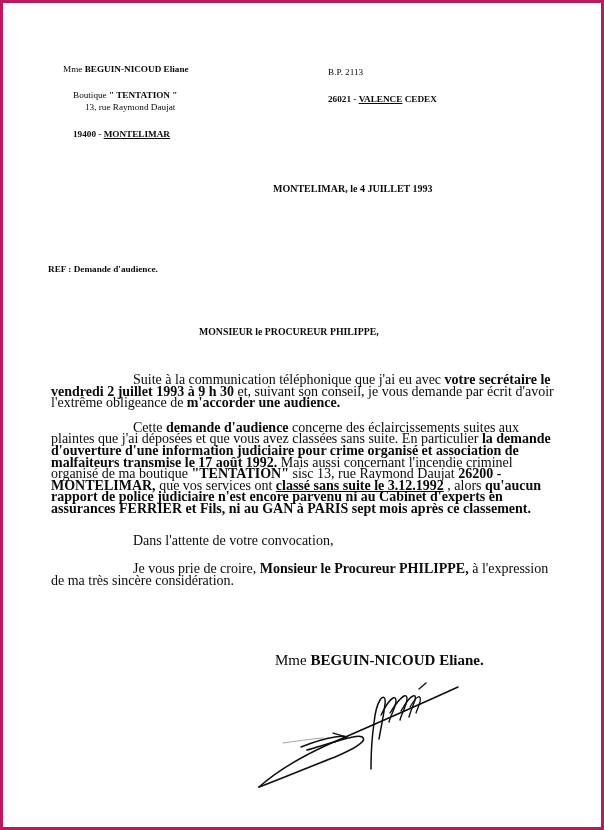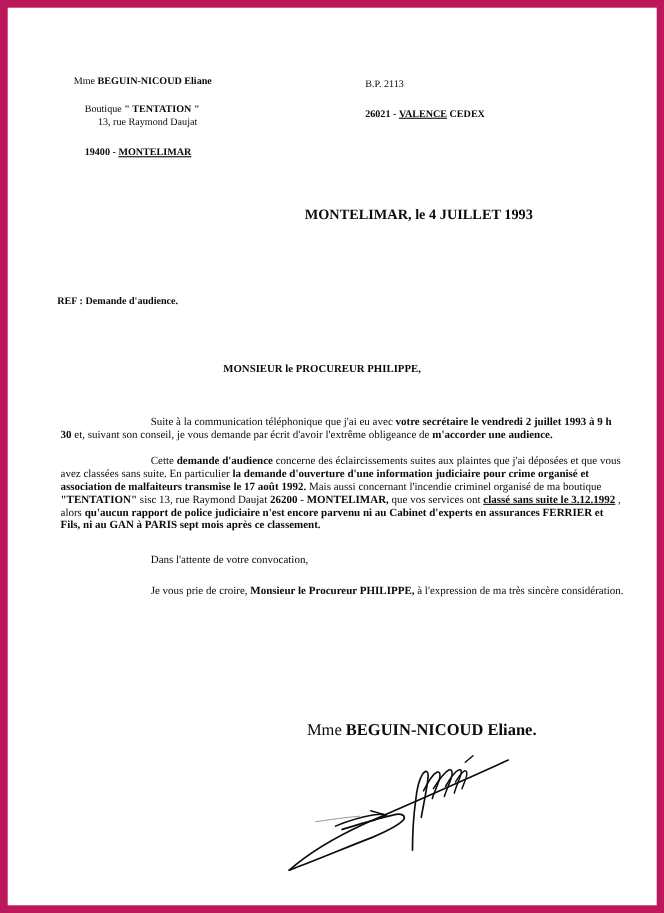--- a/index.html
+++ b/index.html
@@ -15,21 +15,21 @@
     color: #0a0a0a;
     overflow: hidden;
   }
 
   .page {
     position: absolute;
     left: 0; top: 0;
     width: 604px;
     height: 830px;
     background: #ffffff;
-    border: 7px solid #be185d;
+    border: 3px solid #be185d;
     box-sizing: border-box;
   }
 
   
   .addr-block {
     position: absolute;
     font-size: 9.2px;
     line-height: 1.05;
   }
   .addr-sender { left: 60px; top: 62px; width: 240px; }
@@ -44,21 +44,21 @@
   .bu { font-weight: bold; text-decoration: underline; }
 
   .indent-1 { padding-left: 10px; }
   .indent-2 { padding-left: 22px; }
 
   
   .date-line {
     position: absolute;
     left: 270px;
     top: 180px;
-    font-size: 13px;
+    font-size: 10px;
     font-weight: bold;
     white-space: nowrap;
   }
 
   
   .ref-line {
     position: absolute;
     left: 45px;
     top: 261px;
     font-size: 9.2px;
@@ -75,21 +75,21 @@
     font-weight: bold;
     white-space: nowrap;
   }
 
   
   .body-wrap {
     position: absolute;
     left: 48px;
     top: 371px;
     width: 512px;
-    font-size: 10px;
+    font-size: 14px;
     line-height: 11.6px;
     text-align: left;
   }
   .para { margin: 0 0 13px 0; }
   .para .lead { display: inline-block; width: 82px; }
   .para.p-closing1 { margin-top: 20px; margin-bottom: 17px; }
   .para.p-closing2 { margin-bottom: 0; }
 
   
   .sig-name {

